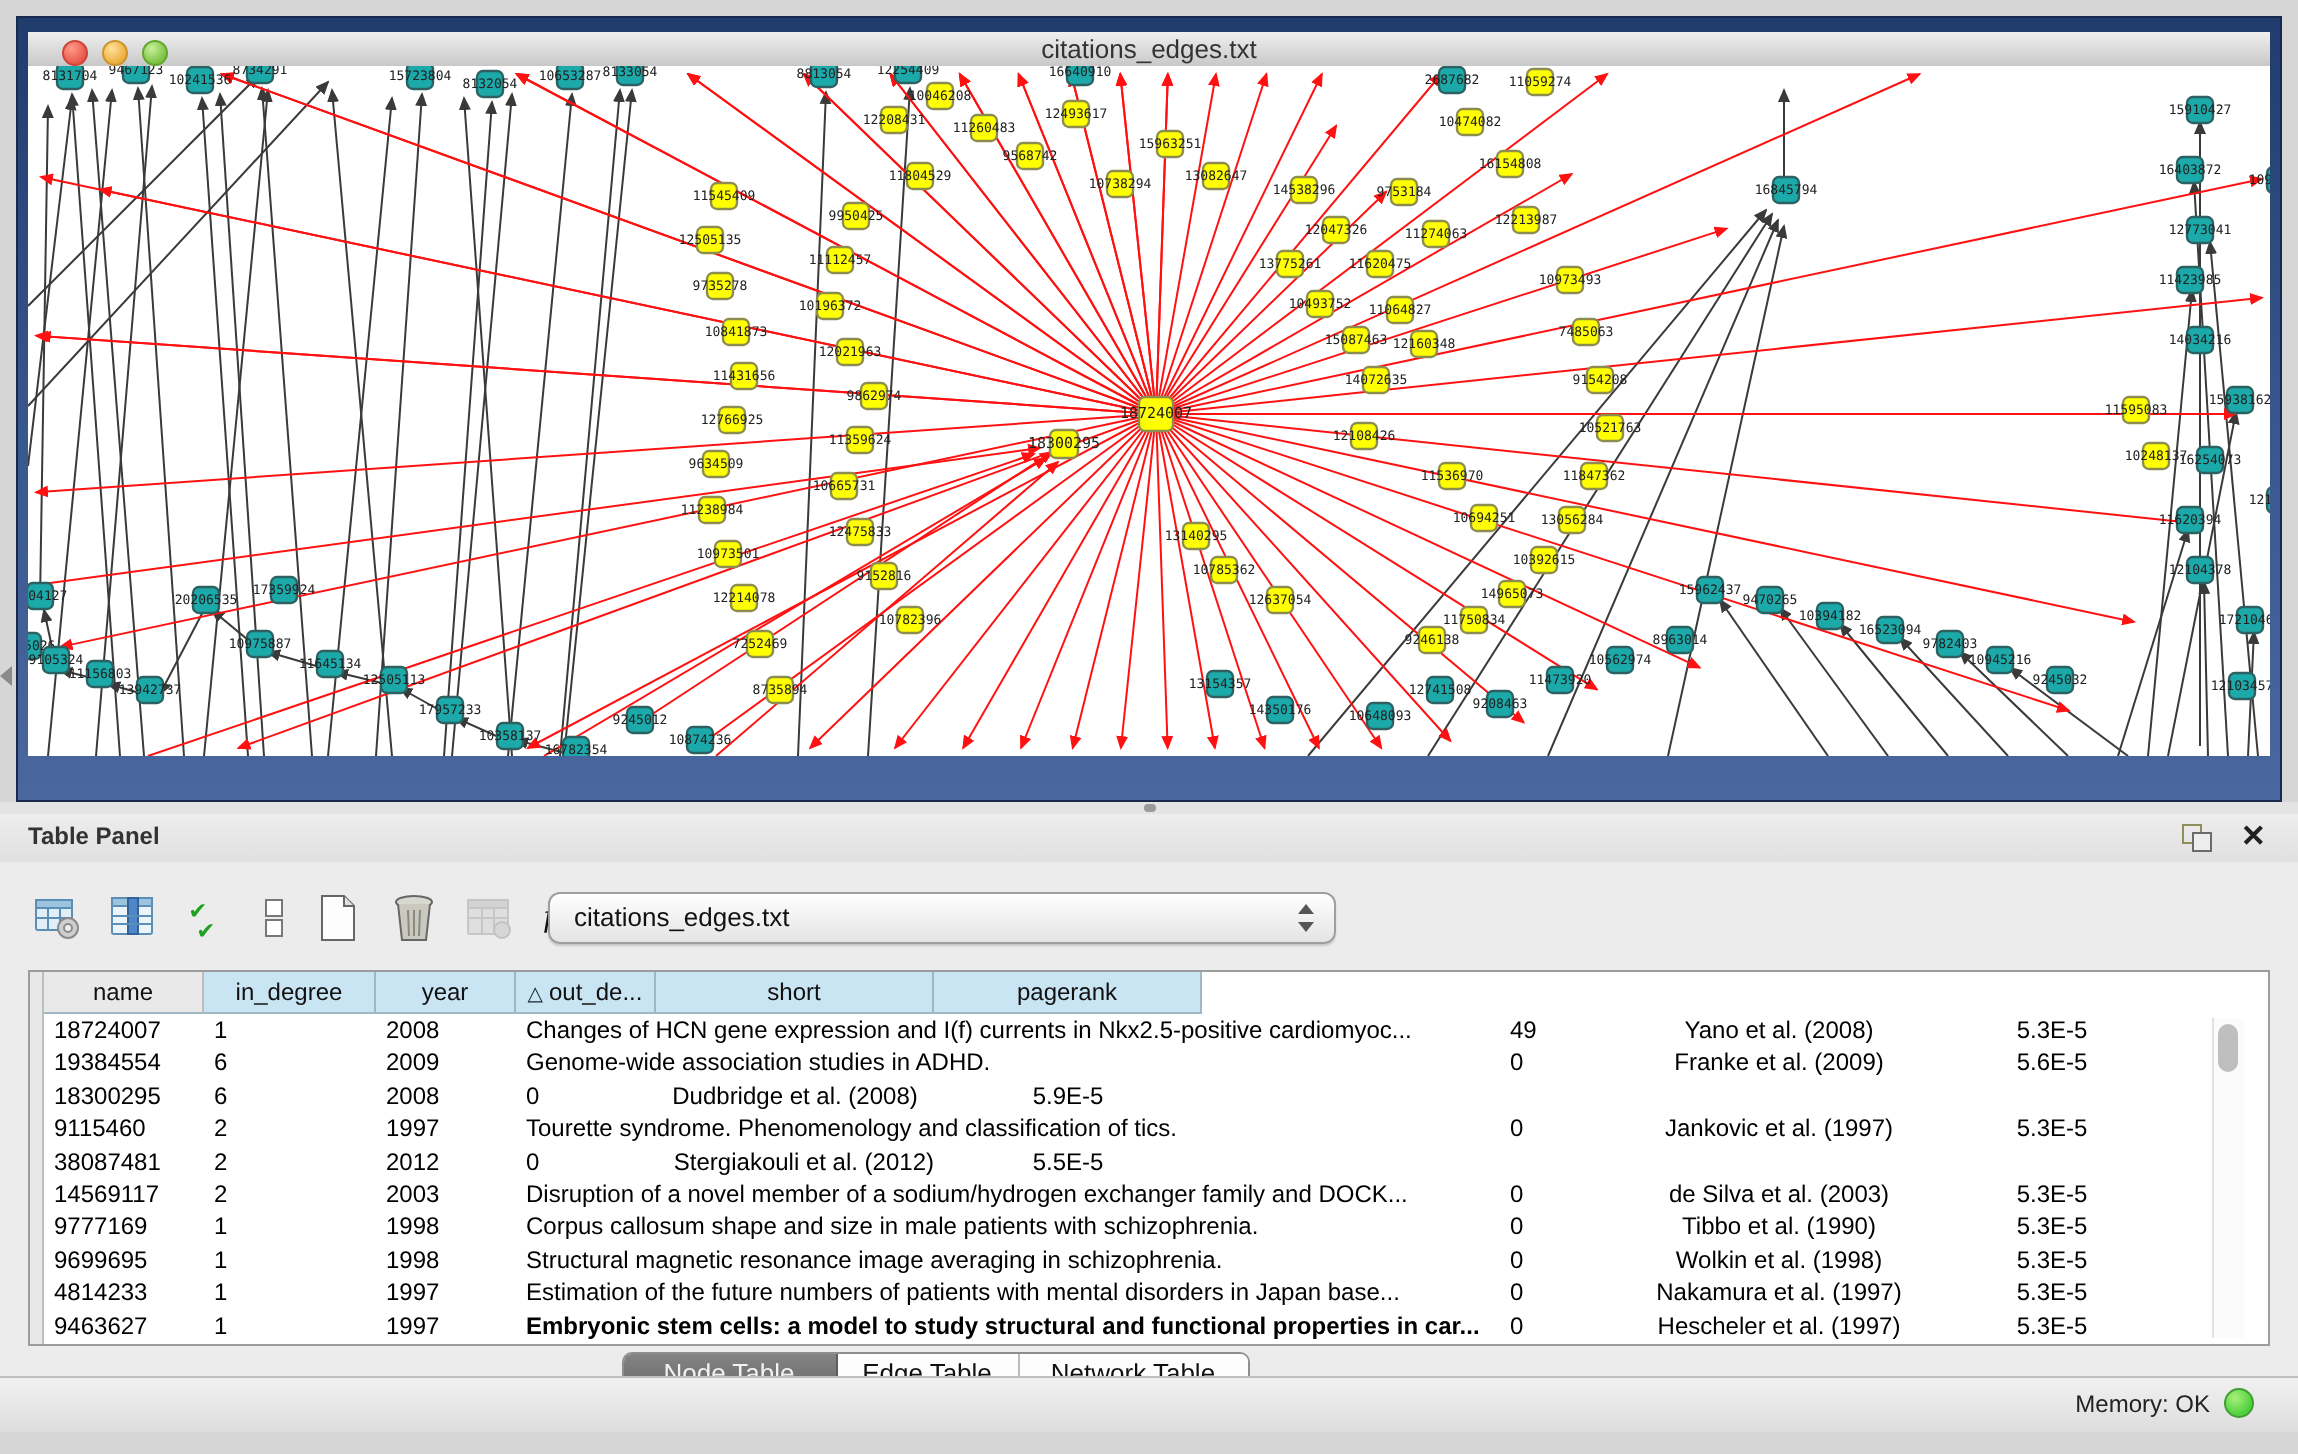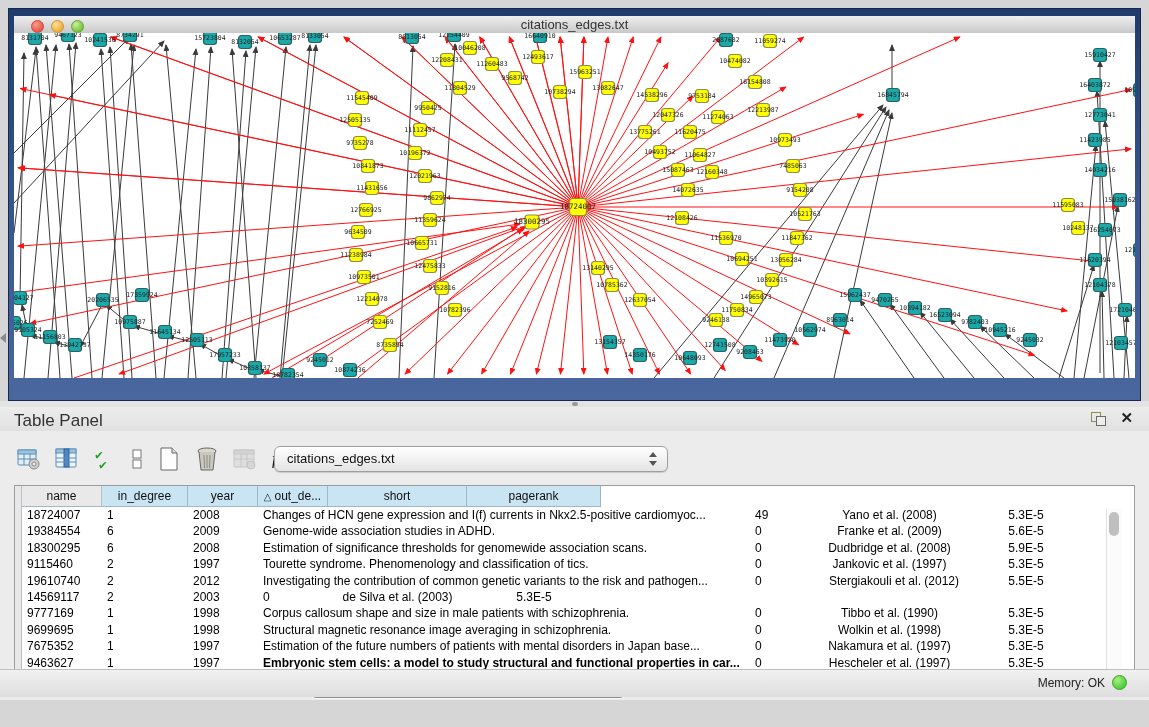--- a/index.html
+++ b/index.html
@@ -38,21 +38,21 @@
   }
   
   #split-divider{position:absolute;left:0;top:401px;width:1149px;height:6px;background:#e3e3e3;}
   #split-handle{position:absolute;left:572px;top:1px;width:6px;height:4px;background:#9a9a9a;border-radius:2px;}
   
   #panel-header{
     position:absolute;left:0;top:407px;width:1149px;height:24px;
     background:linear-gradient(180deg,#ededed,#e0e0e0);
     border-bottom:1px solid #c6c6c6;
   }
-  #panel-header .ptitle{position:absolute;left:14px;top:4px;font-size:17px;color:#333;}
+  #panel-header .ptitle{position:absolute;left:14px;top:4px;font-size:12px;color:#333;font-weight:bold;}
   #float-icon{position:absolute;right:44px;top:5px;width:14px;height:13px;}
   #float-icon .sq1{position:absolute;left:0;top:0;width:8px;height:8px;border:1.5px solid #8f8f55;background:transparent;}
   #float-icon .sq2{position:absolute;left:5px;top:4px;width:8px;height:8px;border:1.5px solid #6b6b6b;background:#ededed;}
   #panel-close{position:absolute;right:16px;top:2px;font-size:15px;font-weight:bold;color:#222;cursor:default;}
   #panel-body{position:absolute;left:0;top:431px;width:1149px;height:269px;background:#ececec;}
   
   #toolbar{position:absolute;left:14px;top:12px;height:32px;display:flex;align-items:center;}
   .tb-icon{width:30px;height:30px;margin-right:8px;display:flex;align-items:center;justify-content:center;}
   .tb-icon.narrow{width:18px;}
   .fx-label{font-family:"Liberation Serif",serif;font-style:italic;font-size:16px;color:#111;}
@@ -90,21 +90,21 @@
   #vscroll{position:absolute;right:12px;top:23px;width:15px;height:160px;background:#fbfbfb;border-left:1px solid #e2e2e2;}
   #vscroll .thumb{position:absolute;left:2px;top:3px;width:10px;height:24px;background:#bfbfbf;border-radius:5px;}
   
   #tab-bar{position:absolute;left:0;top:245px;width:935px;display:flex;justify-content:center;}
   #tab-group{display:flex;border:1px solid #8e8e8e;border-radius:5px;overflow:hidden;background:#fff;box-shadow:0 1px 0 rgba(255,255,255,.7);}
   .seg{font-size:13px;color:#111;padding:2px 0;height:16px;line-height:16px;text-align:center;background:#fdfdfd;border-right:1px solid #bcbcbc;}
   .seg:last-child{border-right:none;}
   .seg.active{background:linear-gradient(180deg,#838383,#6a6a6a);color:#f2f2f2;border-right:1px solid #5e5e5e;}
   
   #status-bar{
-    position:absolute;left:0;top:669px;width:1149px;height:27px;
+    position:absolute;left:0;top:688px;width:1149px;height:27px;
     background:linear-gradient(180deg,#f1f1f1,#dddddd);border-top:1px solid #bfbfbf;
   }
   #memory-label{position:absolute;right:44px;top:6px;font-size:12px;color:#222;}
   #memory-dot{position:absolute;right:22px;top:5px;width:13px;height:13px;border-radius:50%;
     background:radial-gradient(circle at 35% 30%,#a8f07a,#4fcf3f 70%);border:1px solid #3f9e2f;}
   svg text{font-family:"DejaVu Sans Mono",monospace;}
 </style>
 </head>
 <body>
 
@@ -602,47 +602,46 @@
           <div class="tcell" style="width: 70px;">2009</div>
           <div class="tcell" style="width: 492px;">Genome-wide association studies in ADHD.</div>
           <div class="tcell" style="width: 70px;">0</div>
           <div class="tcell center" style="width: 139px;">Franke et al. (2009)</div>
           <div class="tcell center" style="width: 134px;">5.6E-5</div>
         </div>
         <div class="trow">
           <div class="tcell" style="width: 80px;">18300295</div>
           <div class="tcell" style="width: 86px;">6</div>
           <div class="tcell" style="width: 70px;">2008</div>
-          <div class="tcell" style="width: 492px;">Estimation of significance thresholds for genomewide association scans.</div>
           <div class="tcell" style="width: 70px;">0</div>
           <div class="tcell center" style="width: 139px;">Dudbridge et al. (2008)</div>
           <div class="tcell center" style="width: 134px;">5.9E-5</div>
         </div>
         <div class="trow">
           <div class="tcell" style="width: 80px;">9115460</div>
           <div class="tcell" style="width: 86px;">2</div>
           <div class="tcell" style="width: 70px;">1997</div>
           <div class="tcell" style="width: 492px;">Tourette syndrome. Phenomenology and classification of tics.</div>
           <div class="tcell" style="width: 70px;">0</div>
           <div class="tcell center" style="width: 139px;">Jankovic et al. (1997)</div>
           <div class="tcell center" style="width: 134px;">5.3E-5</div>
         </div>
         <div class="trow">
-          <div class="tcell" style="width: 80px;">19610740</div>
+          <div class="tcell" style="width: 80px;">38087481</div>
           <div class="tcell" style="width: 86px;">2</div>
           <div class="tcell" style="width: 70px;">2012</div>
-          <div class="tcell" style="width: 492px;">Investigating the contribution of common genetic variants to the risk and pathogen...</div>
           <div class="tcell" style="width: 70px;">0</div>
           <div class="tcell center" style="width: 139px; text-align: right;">Stergiakouli et al. (2012)</div>
           <div class="tcell center" style="width: 134px;">5.5E-5</div>
         </div>
         <div class="trow">
           <div class="tcell" style="width: 80px;">14569117</div>
           <div class="tcell" style="width: 86px;">2</div>
           <div class="tcell" style="width: 70px;">2003</div>
+          <div class="tcell" style="width: 492px;">Disruption of a novel member of a sodium/hydrogen exchanger family and DOCK...</div>
           <div class="tcell" style="width: 70px;">0</div>
           <div class="tcell center" style="width: 139px;">de Silva et al. (2003)</div>
           <div class="tcell center" style="width: 134px;">5.3E-5</div>
         </div>
         <div class="trow">
           <div class="tcell" style="width: 80px;">9777169</div>
           <div class="tcell" style="width: 86px;">1</div>
           <div class="tcell" style="width: 70px;">1998</div>
           <div class="tcell" style="width: 492px;">Corpus callosum shape and size in male patients with schizophrenia.</div>
           <div class="tcell" style="width: 70px;">0</div>
@@ -652,21 +651,21 @@
         <div class="trow">
           <div class="tcell" style="width: 80px;">9699695</div>
           <div class="tcell" style="width: 86px;">1</div>
           <div class="tcell" style="width: 70px;">1998</div>
           <div class="tcell" style="width: 492px;">Structural magnetic resonance image averaging in schizophrenia.</div>
           <div class="tcell" style="width: 70px;">0</div>
           <div class="tcell center" style="width: 139px;">Wolkin et al. (1998)</div>
           <div class="tcell center" style="width: 134px;">5.3E-5</div>
         </div>
         <div class="trow">
-          <div class="tcell" style="width: 80px;">7675352</div>
+          <div class="tcell" style="width: 80px;">4814233</div>
           <div class="tcell" style="width: 86px;">1</div>
           <div class="tcell" style="width: 70px;">1997</div>
           <div class="tcell" style="width: 492px;">Estimation of the future numbers of patients with mental disorders in Japan base...</div>
           <div class="tcell" style="width: 70px;">0</div>
           <div class="tcell center" style="width: 139px;">Nakamura et al. (1997)</div>
           <div class="tcell center" style="width: 134px;">5.3E-5</div>
         </div>
         <div class="trow">
           <div class="tcell" style="width: 80px;">9463627</div>
           <div class="tcell" style="width: 86px;">1</div>

